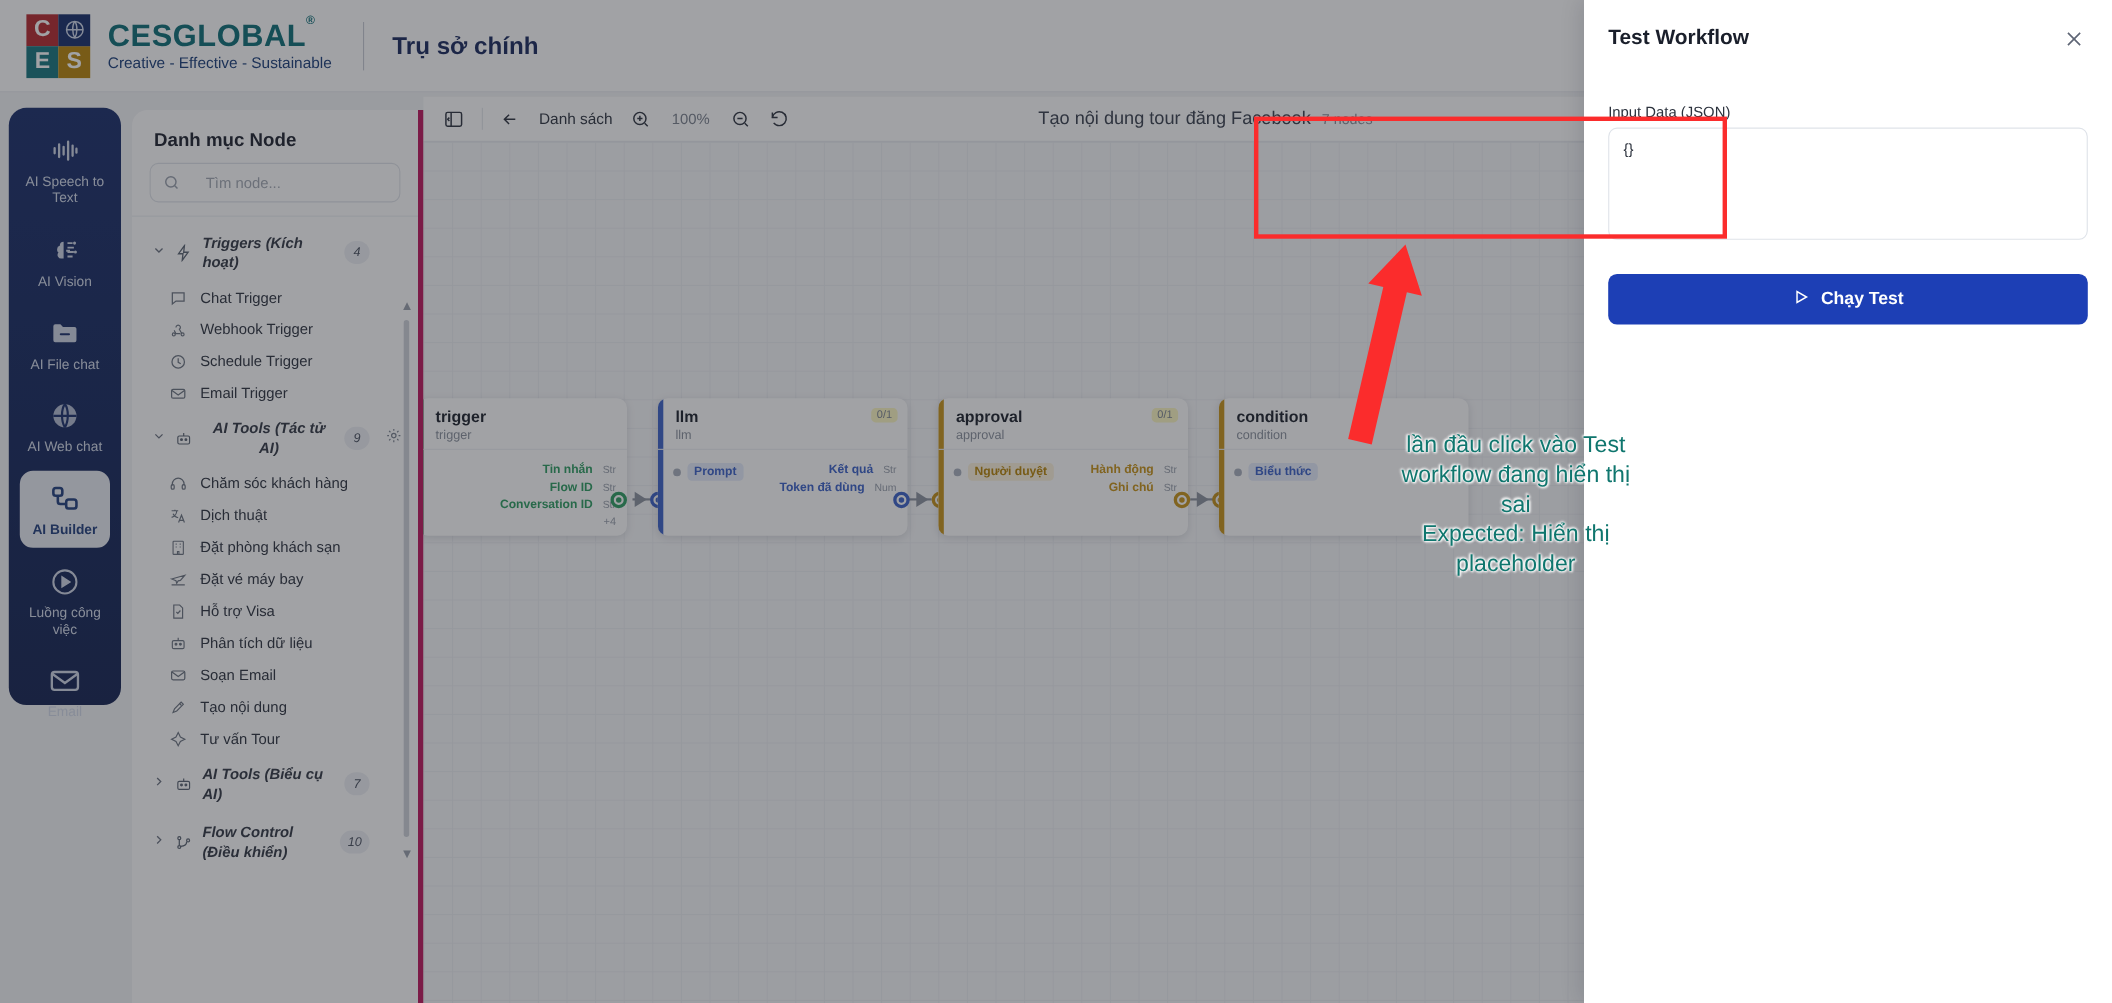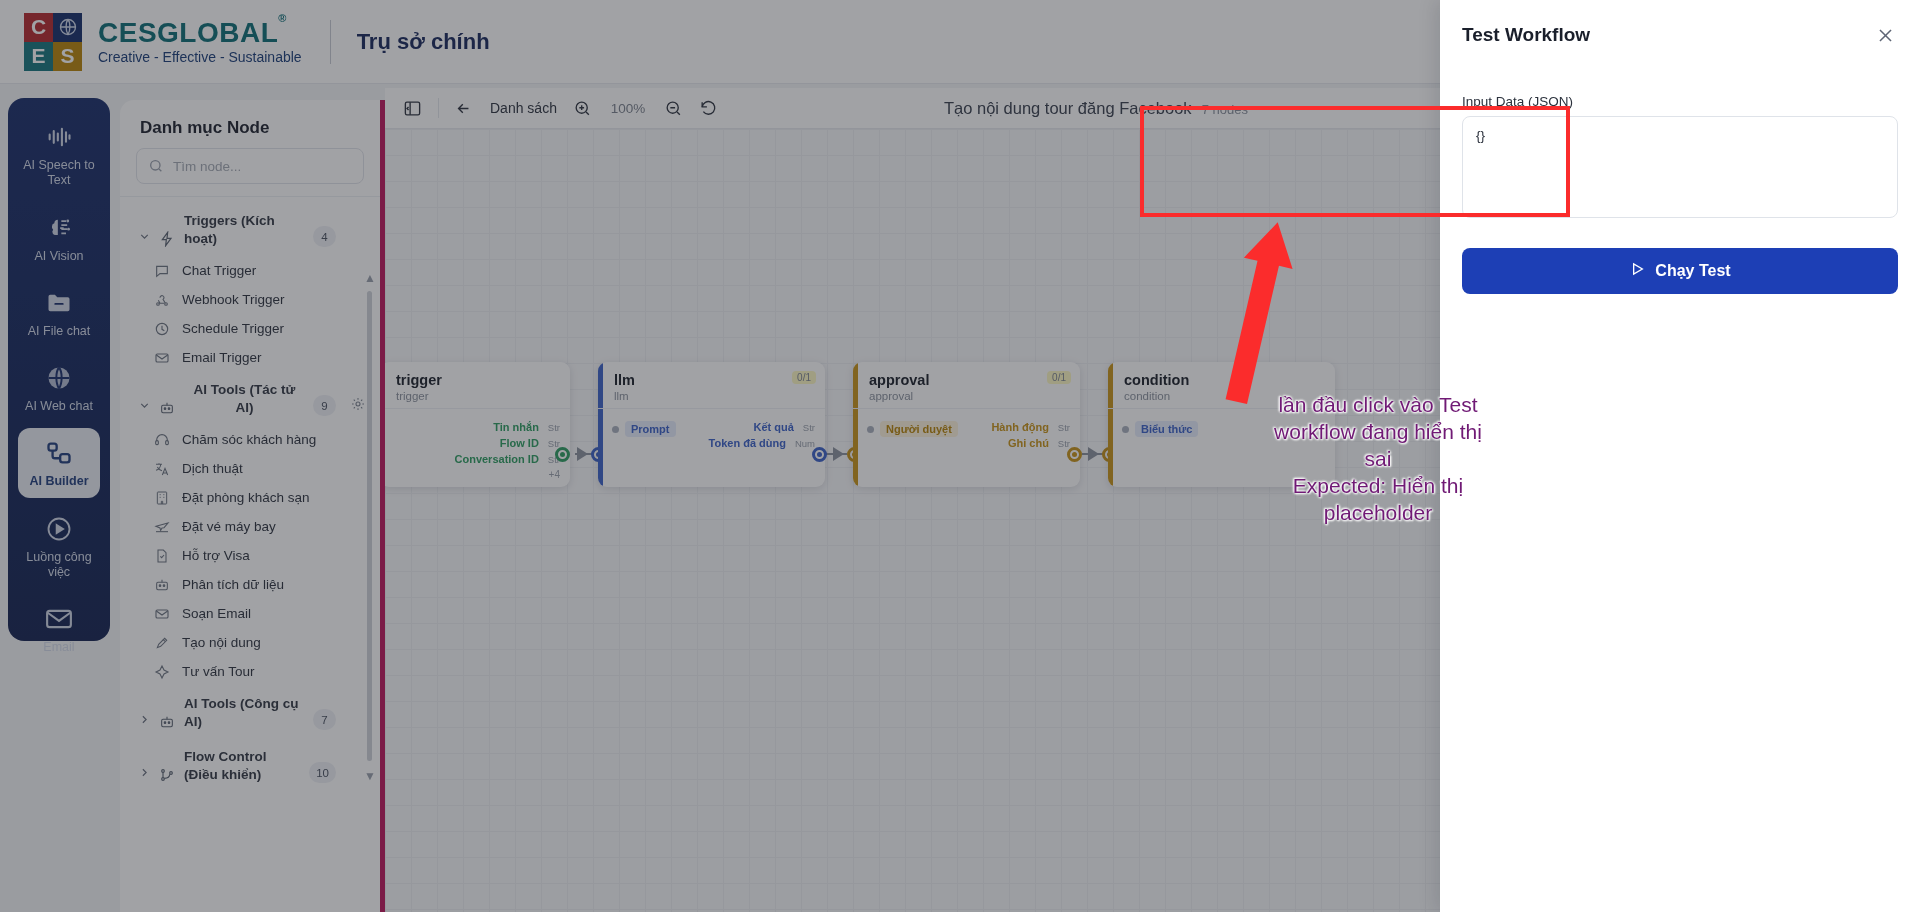--- a/index.html
+++ b/index.html
@@ -60,33 +60,33 @@
 
   
   .catalog {
     position: absolute; left: 120px; top: 100px; width: 265px; height: 824px;
     background: #ffffff; border-right: 5px solid #be185d; z-index: 8;
     border-top-left-radius: 14px;
   }
   .catalog-title { font-size: 17px; font-weight: bold; color: #1f2430; padding: 18px 20px 10px; }
   .search-wrap { padding: 0 16px 12px; }
   .search-box {
-    display: flex; align-items: center; gap: 9px; height: 36px;
+    display: flex; align-items: center; gap: 23px; height: 36px;
     border: 1px solid #e1e4ea; border-radius: 8px; padding: 0 11px; background: #fff;
   }
   .search-box svg { flex: none; color: #9aa1ad; }
   .search-box input {
     border: none; outline: none; font-size: 13.5px; color: #3a3f4a;
     font-family: "Liberation Sans", sans-serif; width: 100%; background: transparent;
   }
   .search-box input::placeholder { color: #a4aab4; }
   .cat-divider { height: 1px; background: #edeff3; margin: 0 0 6px; }
   .cat-scroll { position: relative; height: 690px; overflow: hidden; padding-left: 12px; }
   .grp-head {
-    display: flex; align-items: flex-end; gap: 8px; padding: 9px 14px 9px 6px; cursor: pointer;
+    display: flex; align-items: center; gap: 8px; padding: 9px 14px 9px 6px; cursor: pointer; font-style: italic;
   }
   .chev { width: 13px; color: #6b7280; flex: none; }
   .grp-ico { width: 17px; color: #5b6472; flex: none; display: flex; }
   .grp-name { flex: 1; font-size: 13.5px; font-weight: bold; color: #343a46; line-height: 1.3; }
   .grp-badge {
     min-width: 23px; height: 21px; border-radius: 11px; background: #eef0f5; color: #4a5160;
     font-size: 11.5px; display: flex; align-items: center; justify-content: center; padding: 0 7px; flex: none;
   }
   .grp-gear { width: 16px; color: #7a828f; margin-left: 6px; flex: none; }
   .node-item {
@@ -172,21 +172,21 @@
   }
 
   
   .anno-rect {
     position: absolute; left: 1140px; top: 106px; width: 430px; height: 111px;
     border: 4px solid #fb2c2c; z-index: 95; pointer-events: none; background: transparent;
   }
   .anno-arrow { position: absolute; left: 1216px; top: 212px; z-index: 96; pointer-events: none; }
   .anno-text {
     position: absolute; left: 1208px; top: 392px; width: 340px; z-index: 96;
-    text-align: center; color: #701a75; font-size: 21px; line-height: 1.28;
+    text-align: center; color: #0f766e; font-size: 21px; line-height: 1.28;
     font-family: "Liberation Sans", sans-serif; pointer-events: none;
     text-shadow: 0 0 3px #fff, 0 0 3px #fff, 1px 1px 2px #fff, -1px -1px 2px #fff;
   }
 </style>
 </head>
 <body>
 
 <div id="root">
 
   <div class="topbar">
@@ -626,21 +626,21 @@
             </svg>
         </span>
         <span class="grp-ico">
           <svg width="16" height="16" viewBox="0 0 24 24" fill="none" stroke="currentColor" stroke-width="1.6">
               <rect x="4" y="8" width="16" height="11" rx="2"></rect>
               <path d="M12 4v4"></path>
               <circle cx="9" cy="13" r="1.2" fill="currentColor"></circle>
               <circle cx="15" cy="13" r="1.2" fill="currentColor"></circle>
             </svg>
         </span>
-        <span class="grp-name">AI Tools (Công cụ AI)</span>
+        <span class="grp-name">AI Tools (Biểu cụ AI)</span>
         <span class="grp-badge">7</span>
         <span style="width:22px"></span>
       </div>
 
       <div class="grp-head">
         <span class="chev">
           <svg width="13" height="13" viewBox="0 0 24 24" fill="none" stroke="currentColor" stroke-width="2.2">
               <path d="M9 6l6 6-6 6"></path>
             </svg>
         </span>

